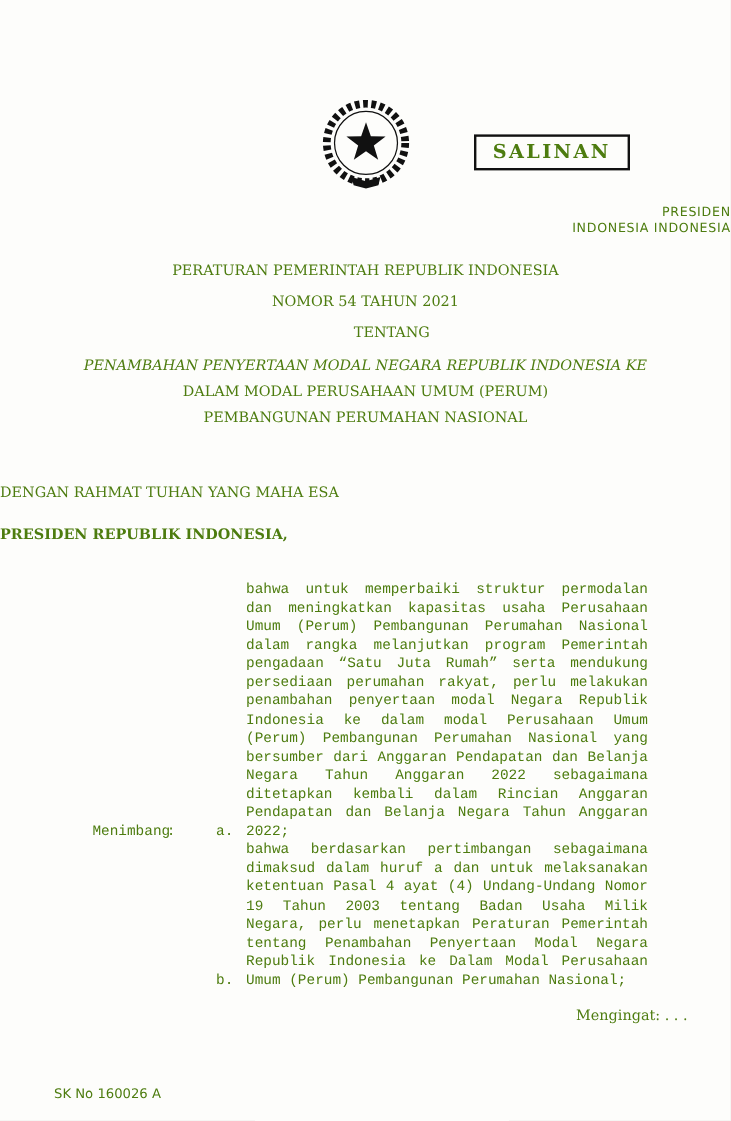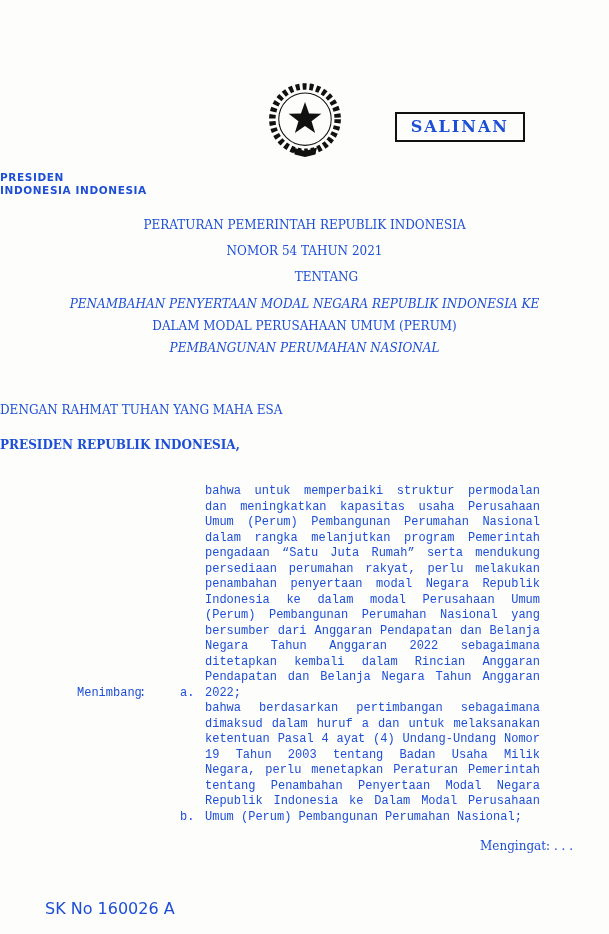--- a/index.html
+++ b/index.html
@@ -4,21 +4,21 @@
 <style>
   html, body { margin: 0; padding: 0; background: #e8e8e6; }
   * { box-sizing: border-box; }
 
   .page {
     position: relative;
     width: 609px;
     height: 934px;
     margin: 0 auto;
     background: #fdfdfb;
-    color: #1d4ed8;
+    color: #4d7c0f;
     font-family: "DejaVu Serif", serif;
     font-size: 12px;
     overflow: hidden;
   }
 
   
   .stamp-box {
     position: absolute;
     top: 112px;
     right: 84px;
@@ -32,40 +32,40 @@
 
   
   .emblem-wrap {
     padding-top: 76px;
     text-align: center;
   }
   .emblem-wrap svg { display: inline-block; }
 
   
   .letterhead {
-    text-align: left;
+    text-align: right;
     font-family: "DejaVu Sans", sans-serif;
-    font-weight: bold;
+    font-weight: normal;
     font-size: 10.5px;
     letter-spacing: 0.6px;
     line-height: 13px;
     margin-top: 4px;
   }
 
   
   .title-block {
     margin-top: 20px;
     text-align: center;
     line-height: 16px;
   }
   .title-line { margin-bottom: 10px; }
   .title-line.t3 { margin-bottom: 11px; padding-left: 44px; }
   .title-line.t4 { margin-bottom: 6px; font-style: italic; }
   .title-line.t5 { margin-bottom: 6px; }
-  .title-line.t6 { margin-bottom: 0; font-style: italic; }
+  .title-line.t6 { margin-bottom: 0; }
 
   
   .preamble {
     margin-top: 46px;
     line-height: 16px;
   }
   .preamble .p2 { margin-top: 19px; font-weight: bold; }
 
   
   .considering {
@@ -99,21 +99,21 @@
     text-align: right;
     line-height: 15.5px;
   }
 
   
   .footer {
     position: absolute;
     left: 45px;
     bottom: 16px;
     font-family: "DejaVu Sans", sans-serif;
-    font-size: 16px;
+    font-size: 11px;
   }
 </style>
 </head>
 <body>
 
 <div class="page">
 
   <div class="stamp-box">
     <span>SALINAN</span>
   </div>

